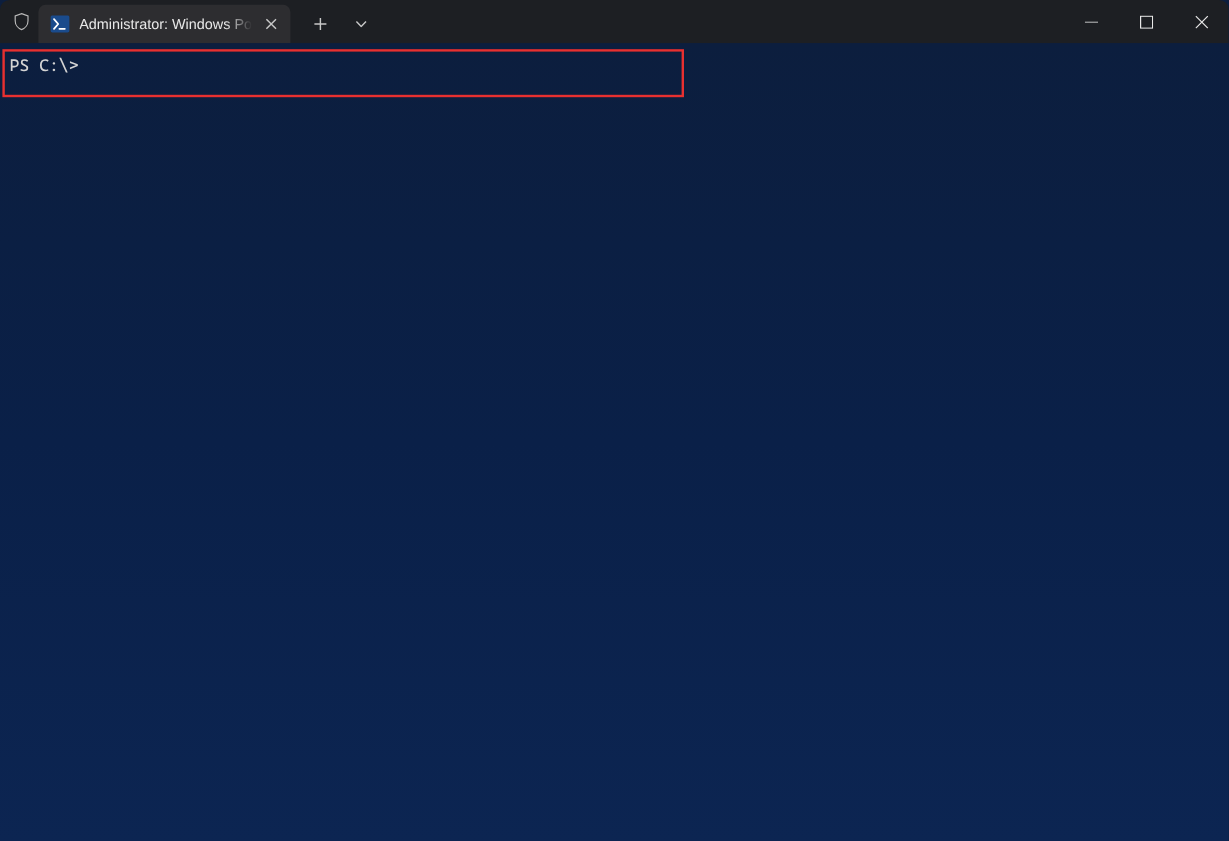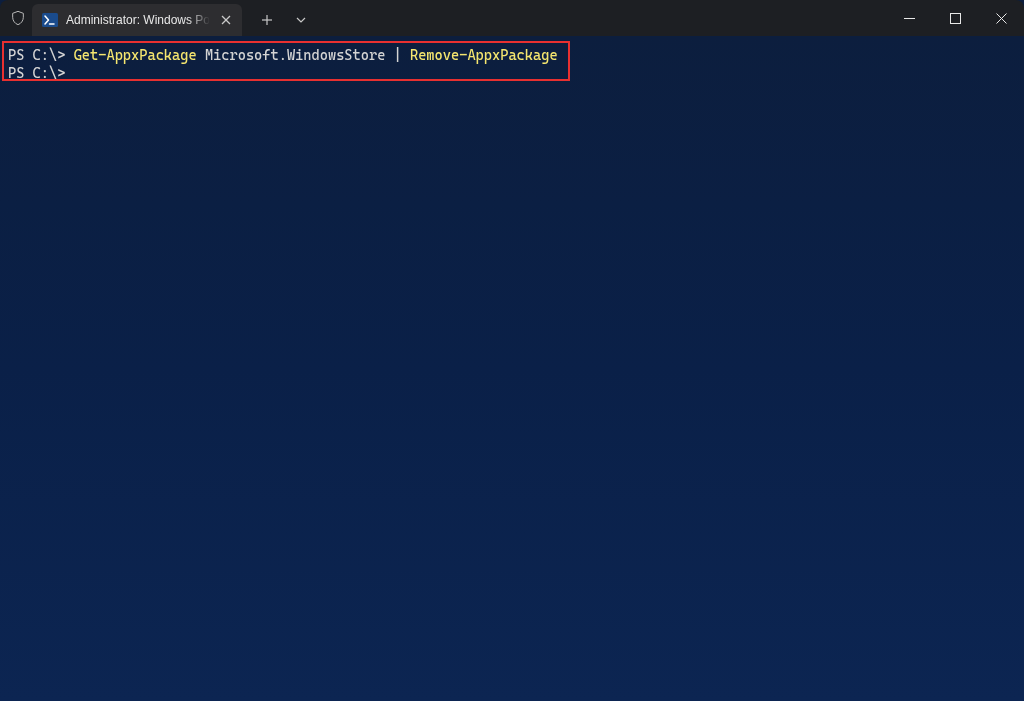--- a/index.html
+++ b/index.html
@@ -192,14 +192,14 @@
       <svg width="11" height="11" viewBox="0 0 11 11">
         <line x1="0.5" y1="0.5" x2="10.5" y2="10.5" stroke="#e8e8e8" stroke-width="1"></line>
         <line x1="10.5" y1="0.5" x2="0.5" y2="10.5" stroke="#e8e8e8" stroke-width="1"></line>
       </svg>
     </div>
   </div>
 </div>
 
 <div class="terminal-body">
   <div class="highlight-box"></div>
-  <div class="terminal-content" id="term-content"><span class="line"><span class="ps-prompt">PS C:\&gt; </span><span class="ps-cmd">Get-AppxPackage</span><span class="ps-arg"> Microsoft.WindowsStore </span><span class="ps-pipe">|</span><span class="ps-cmd"> Remove-AppxPackage</span></span><span class="line"><span class="ps-prompt">PS C:\&gt;</span></span></div>
+  <div class="terminal-content" id="term-content"><span class="line"><span class="ps-prompt">PS C:\&gt;</span></span></div>
 </div>
 
 </body></html>

